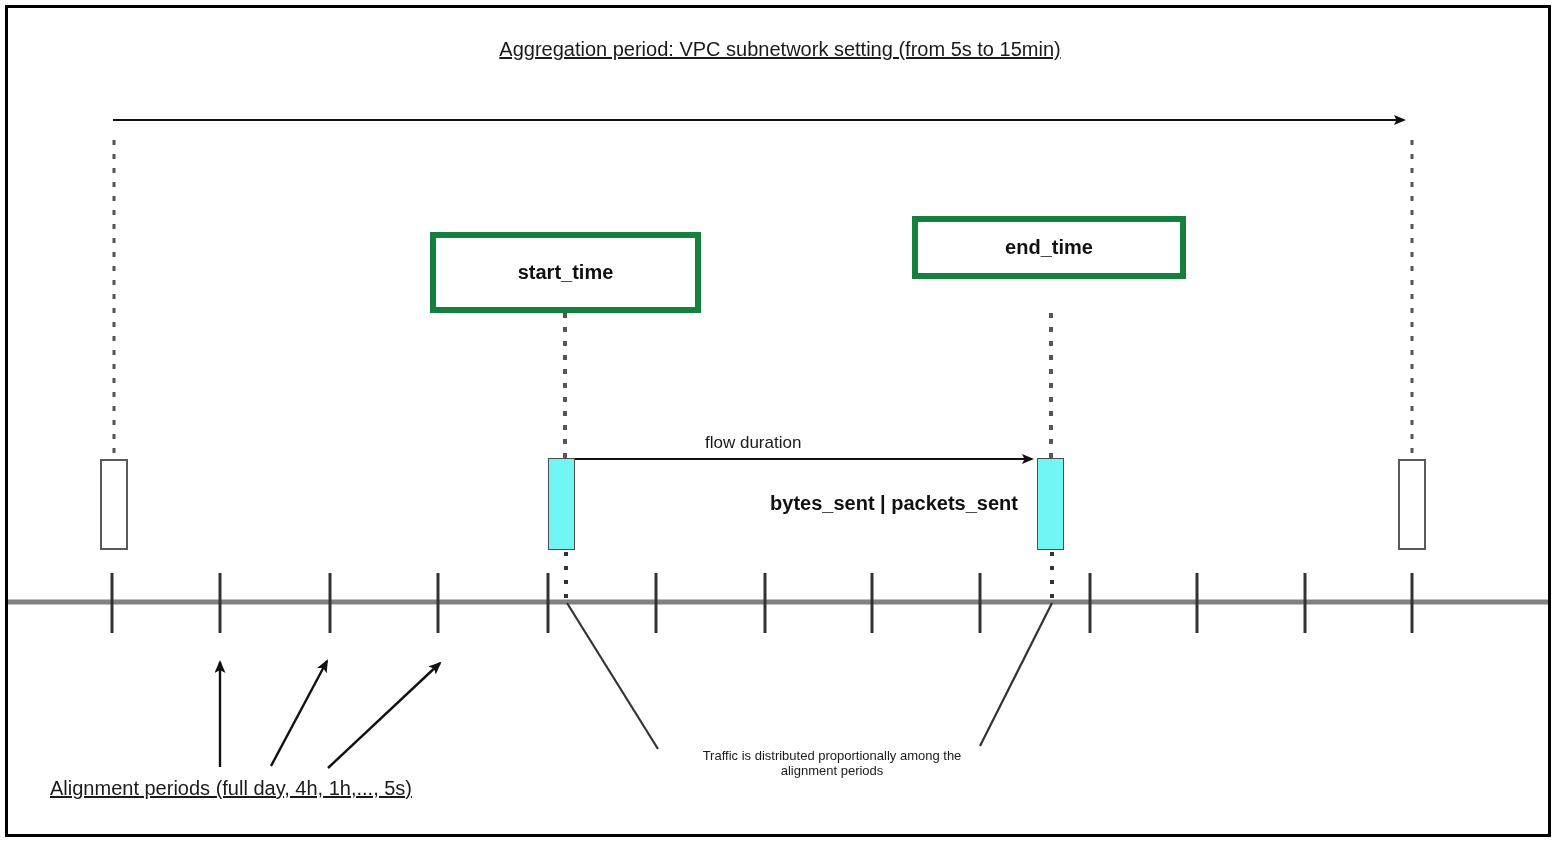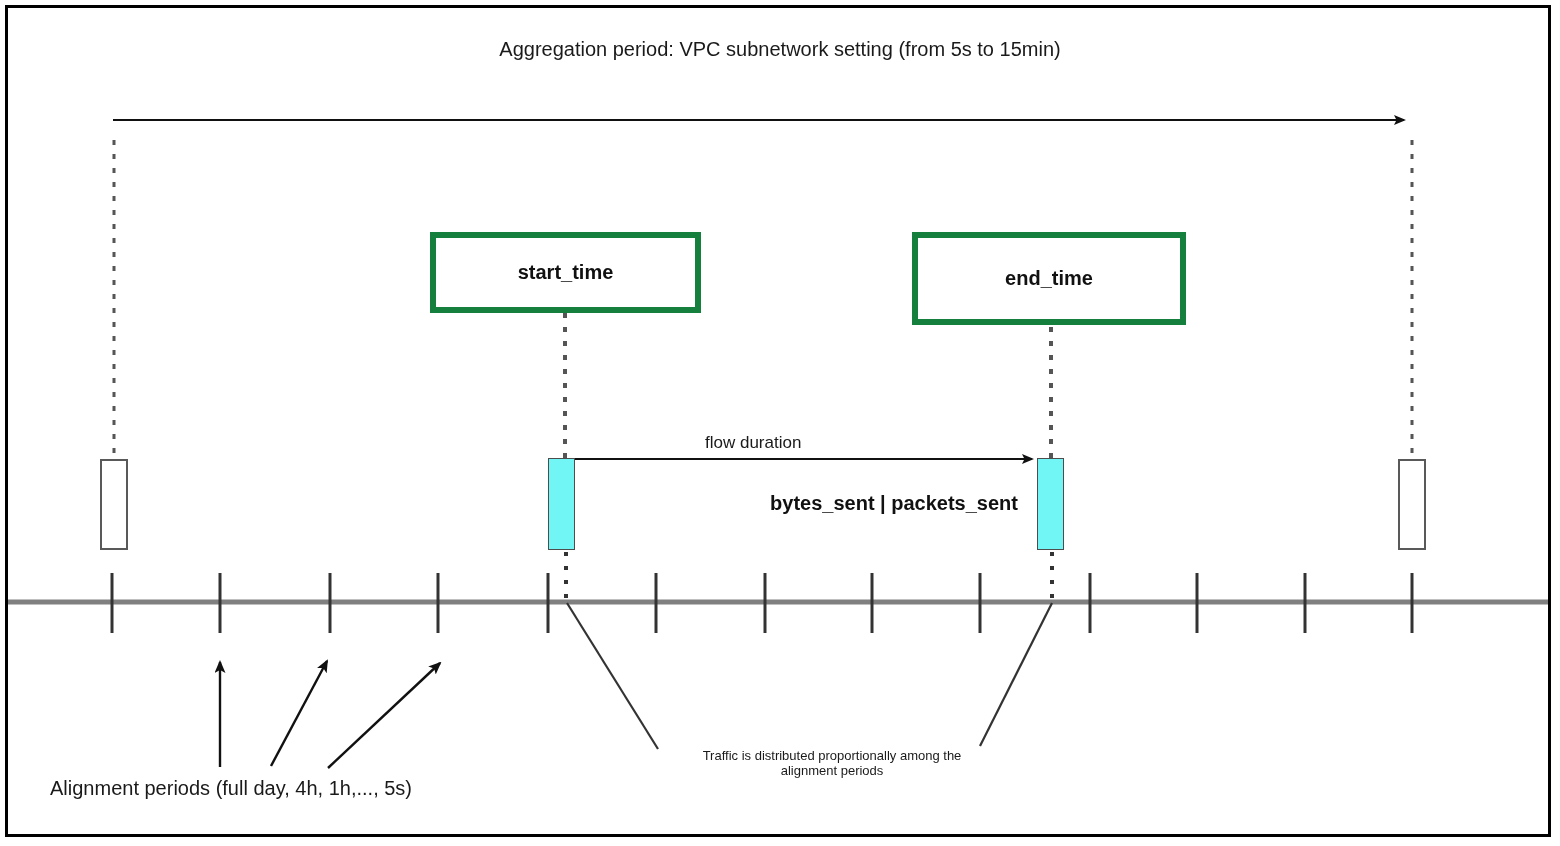--- a/index.html
+++ b/index.html
@@ -39,35 +39,36 @@
     color: #1a1a1a;
     white-space: nowrap;
     line-height: 1.18;
   }
   #title-text {
     font-size: 20px;
     left: 0;
     top: 38px;
     width: 1560px;
     text-align: center;
+    text-decoration: underline;
   }
   .evt-box {
     position: absolute;
     background: #ffffff;
     border: 6px solid #15803d;
     box-sizing: border-box;
     display: flex;
     align-items: center;
     justify-content: center;
     font-size: 20px;
     font-weight: bold;
     color: #111111;
   }
   #start-time-box { left: 430px; top: 232px; width: 271px; height: 81px; }
-  #end-time-box   { left: 912px; top: 232px; width: 274px; height: 93px; }
+  #end-time-box   { left: 912px; top: 216px; width: 274px; height: 63px; }
   .period-box {
     position: absolute;
     background: #ffffff;
     border: 2px solid #595959;
     box-sizing: border-box;
   }
   #period-box-left  { left: 100px; top: 459px; width: 28px; height: 91px; }
   #period-box-right { left: 1398px; top: 459px; width: 28px; height: 91px; }
   .flow-bar {
     position: absolute;
@@ -91,20 +92,21 @@
     top: 492px;
     width: 400px;
     text-align: right;
     color: #111111;
   }
   #alignment-label {
     font-size: 20px;
     left: 50px;
     top: 777px;
     text-align: left;
+    text-decoration: underline;
   }
   #distribution-label {
     font-size: 13px;
     left: 682px;
     top: 748px;
     width: 300px;
     text-align: center;
     white-space: normal;
   }
 </style>

